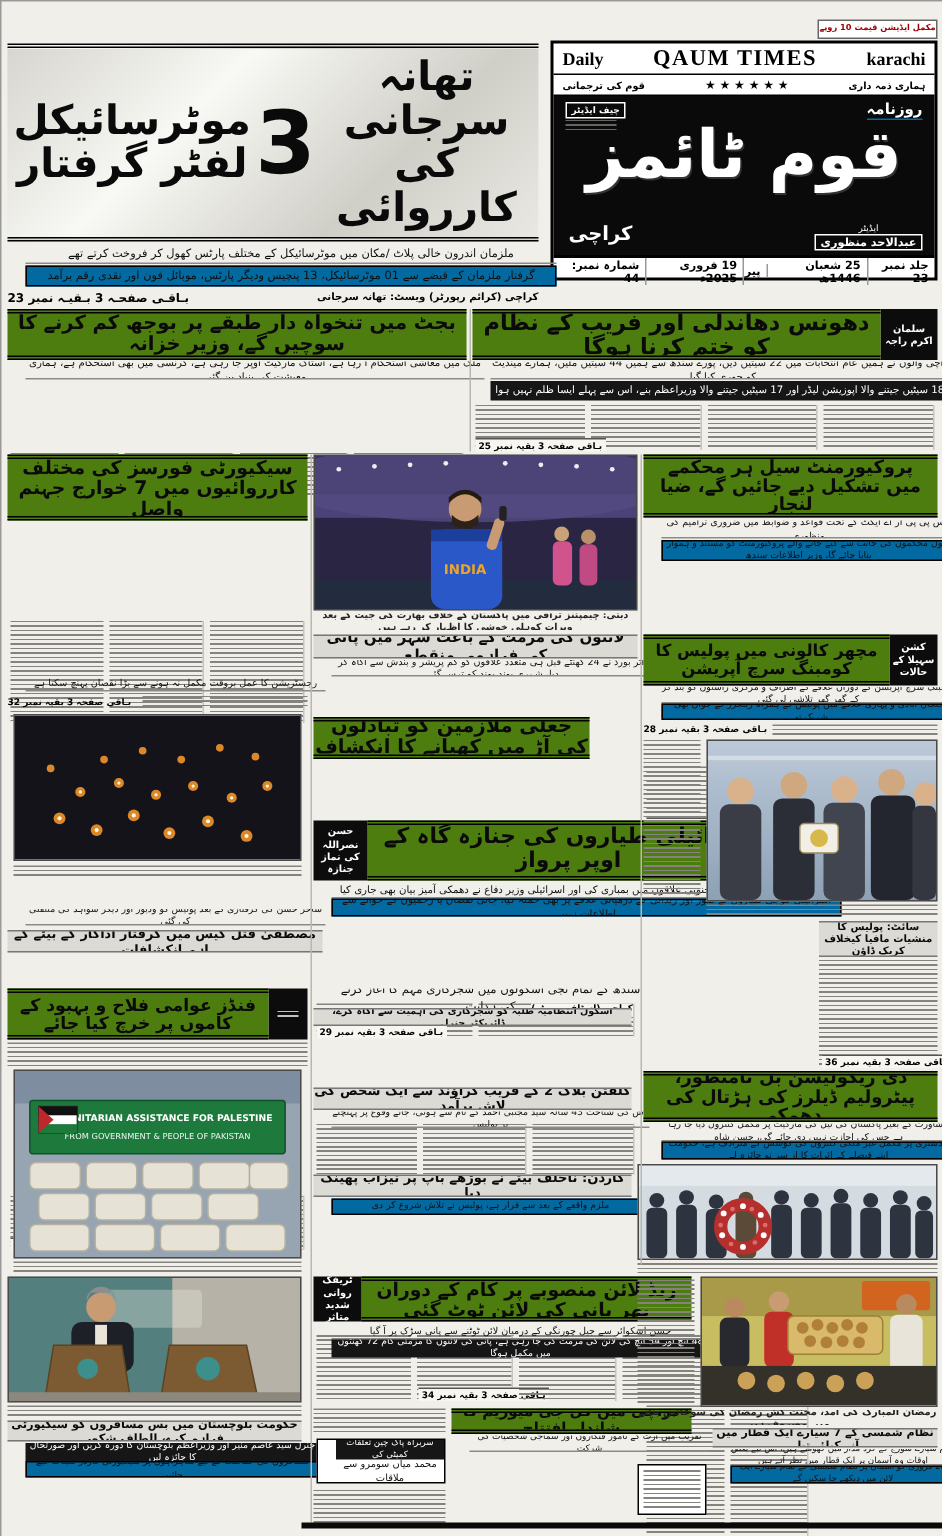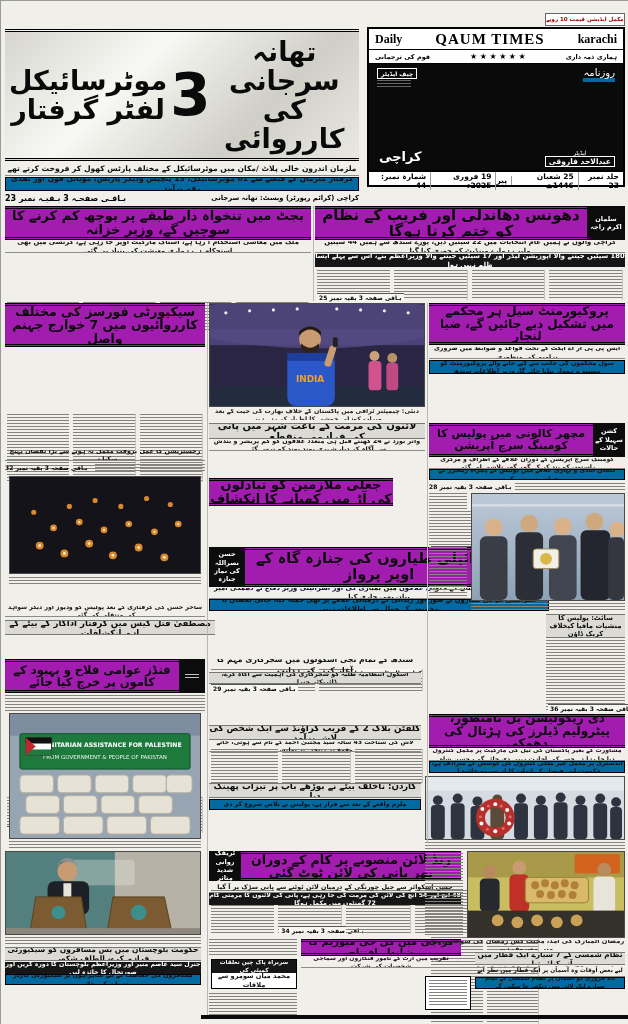--- a/index.html
+++ b/index.html
@@ -1,32 +1,32 @@
 <!DOCTYPE html>
 <html lang="ur"><head>
 <meta charset="utf-8">
 <style>
   html,body{margin:0;padding:0;background:#6e6e6e;}
   #page{position:relative;width:628px;height:1024px;margin:0 auto;background:#f1efe9;
         font-family:"DejaVu Sans","Liberation Sans",sans-serif;overflow:hidden;border:1px solid #999;}
   .abs{position:absolute;box-sizing:border-box;}
   .rtl{direction:rtl;}
   
-  .dbl{border-top:3px double #000;border-bottom:3px double #000;background:#a21caf;
+  .dbl{border-top:3px double #000;border-bottom:3px double #000;background:#4d7c0f;
        display:flex;align-items:center;justify-content:center;text-align:center;
        font-weight:bold;color:#0a0a0a;line-height:1.08;overflow:hidden;}
   .marble{background:linear-gradient(135deg,#d6d5cf 0%,#f8f8f4 35%,#cfcec7 70%,#e9e8e2 100%);}
   .gray-h{background:#dcdad4;border-top:1px solid #777;border-bottom:1px solid #777;
        display:flex;align-items:center;justify-content:center;text-align:center;
        font-weight:bold;color:#0b0b0b;overflow:hidden;}
   .kick{background:#0c0c0c;color:#fff;font-weight:bold;text-align:center;
         display:flex;flex-direction:column;align-items:center;justify-content:center;
         line-height:1.3;font-size:6.5px;padding:1px;overflow:hidden;}
-  .sub{font-size:6.8px;font-weight:bold;color:#101010;text-align:center;line-height:1.3;
-       display:flex;align-items:center;justify-content:center;overflow:hidden;}
+  .sub{font-size:6.8px;font-weight:normal;color:#101010;text-align:center;line-height:1.3;
+       display:flex;align-items:center;justify-content:center;overflow:hidden;margin-left:12px;}
   .sub.frame{border:1px solid #000;background:#0369a1;}
   .sub.inv{background:#161616;color:#fff;border:none;}
   .rule-b{border-bottom:1px solid #8b8b8b;}
   
   .tex{background-image:repeating-linear-gradient(to bottom,#85837e 0,#85837e 1px,transparent 1px,transparent 3px);}
   .tex.light{opacity:.75;}
   .cols{display:flex;position:relative;}
   .cols .c{flex:1;margin:1px 2px;position:relative;}
   .cols .c + .c{border-right:1px solid #c6c4bd;}
   .cont{position:absolute;bottom:0;left:2px;background:#f7f6f1;color:#000;font-weight:bold;
@@ -53,27 +53,28 @@
       <span class="serif" style="font-size:12px;font-weight:bold;">Daily</span>
       <span class="serif" style="font-size:15px;font-weight:bold;letter-spacing:1px;">QAUM TIMES</span>
       <span class="serif" style="font-size:12px;font-weight:bold;">karachi</span>
     </div>
     <div class="rtl" style="height:13px;display:flex;align-items:center;justify-content:space-between;padding:0 6px;border-bottom:1px solid #000;">
       <span style="font-size:6.5px;font-weight:bold;">ہماری ذمہ داری</span>
       <span style="font-size:8px;">★ ★ ★ ★ ★ ★</span>
       <span style="font-size:6.5px;font-weight:bold;">قوم کی ترجمانی</span>
     </div>
     <div style="height:106px;background:#0a0a0a;position:relative;color:#fff;">
-      <span class="abs rtl" style="top:3px;right:8px;font-size:10px;font-weight:normal;border-bottom:4px solid #0369a1;text-align:right;">روزنامہ</span>
+      <span class="abs rtl" style="top:3px;right:8px;font-size:10px;font-weight:bold;border-bottom:1px solid #0369a1;text-align:right;">روزنامہ</span>
       <span class="abs rtl" style="top:4px;left:8px;font-size:6px;font-weight:bold;border:1px solid #fff;padding:1px 3px;">چیف ایڈیٹر</span>
       <div class="abs tex light" style="top:16px;left:8px;width:34px;height:8px;"></div>
+      <div class="rtl" style="position:absolute;top:14px;left:0;right:0;text-align:center;font-size:44px;font-weight:bold;text-shadow:1px 1px 0 #333;">قوم ٹائمز</div>
       <span class="abs rtl" style="bottom:6px;left:10px;font-size:13px;font-weight:bold;">کراچی</span>
       <div class="abs rtl" style="bottom:3px;right:8px;text-align:center;">
         <div style="font-size:6px;">ایڈیٹر</div>
-        <div style="font-size:7.5px;font-weight:bold;border:1px solid #fff;padding:0 3px;">عبدالاحد فاروقی</div>
+        <div style="font-size:7.5px;font-weight:bold;border:1px solid #fff;padding:0 3px;">عبدالاحد منظوری</div>
       </div>
     </div>
     <div class="rtl" style="height:17px;border-top:2px solid #000;display:flex;align-items:center;justify-content:space-between;padding:0 4px;font-size:7.5px;font-weight:bold;">
       <span>جلد نمبر 23</span>
       <span style="border-right:1px solid #999;padding-right:4px;">25 شعبان 1446ھ</span>
       <span style="border-right:1px solid #999;padding-right:4px;">پیر</span>
       <span style="border-right:1px solid #999;padding-right:4px;">19 فروری 2025ء</span>
       <span style="border-right:1px solid #999;padding-right:4px;">شمارہ نمبر: 44</span>
     </div>
   </div>

